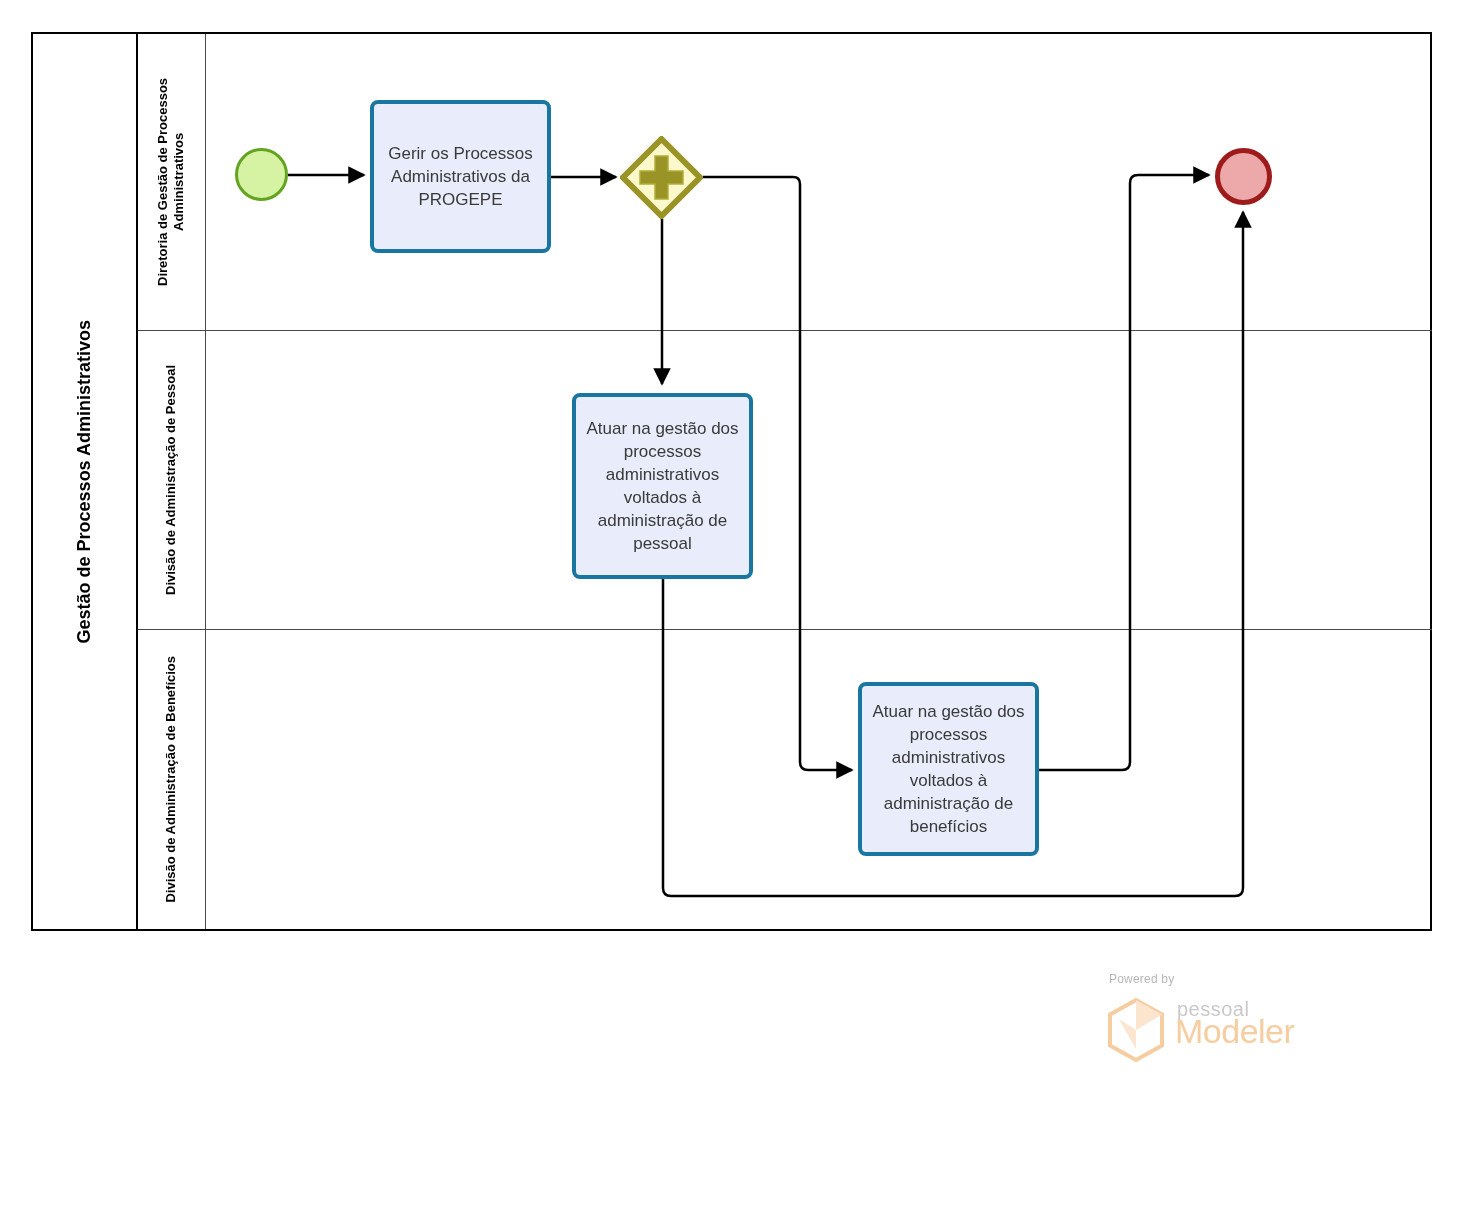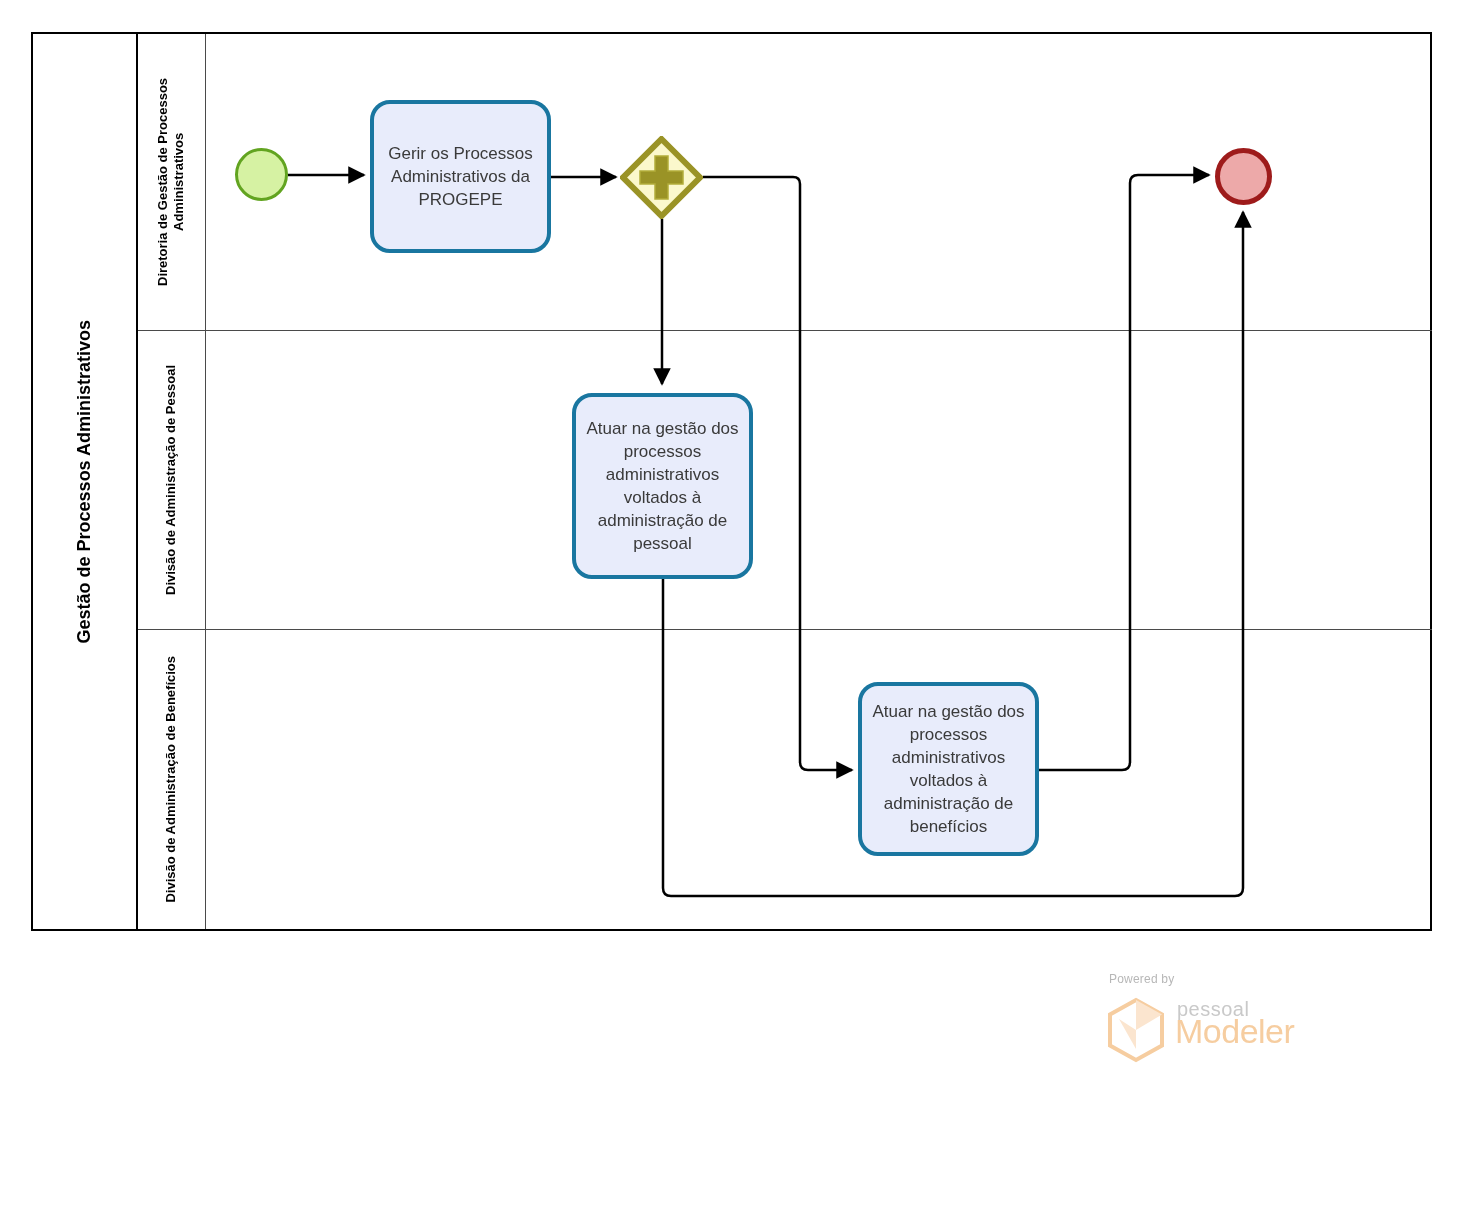--- a/index.html
+++ b/index.html
@@ -112,21 +112,21 @@
   .event-end {
     left: 1215px; top: 148px;
     width: 57px; height: 57px;
     border-radius: 50%;
     border: 5px solid #9e1b1b;
     background: #eda9a9;
   }
 
   .task {
     border: 4px solid #1976a0;
-    border-radius: 20px;
+    border-radius: 8px;
     background: #e8ecfb;
     display: flex;
     align-items: center;
     justify-content: center;
     text-align: center;
     color: #3a3a3a;
     font-size: 17px;
     line-height: 1.36;
     padding: 4px 8px;
   }

